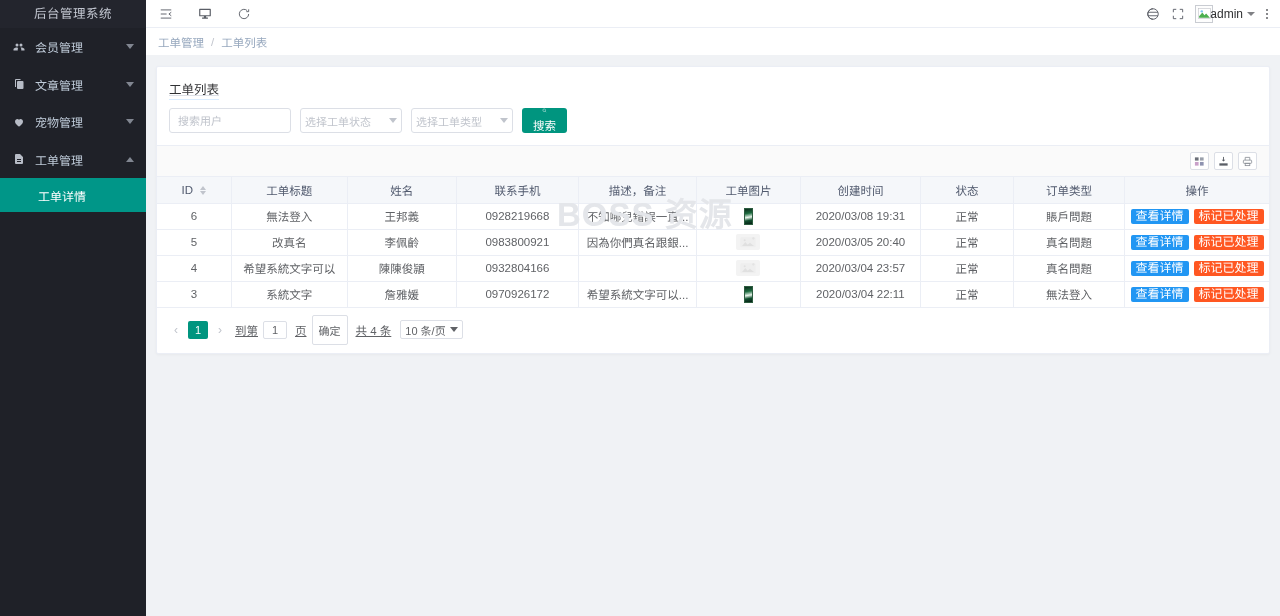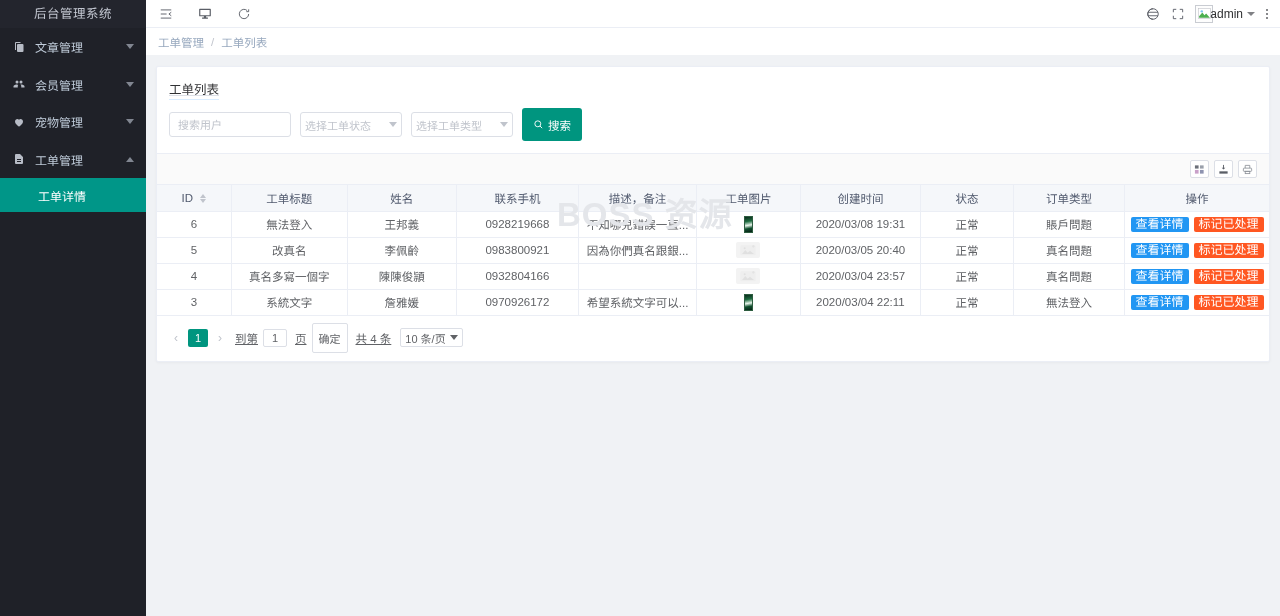--- a/index.html
+++ b/index.html
@@ -107,23 +107,23 @@
   .ipt::placeholder { color: #c0c4cc; }
   .sel {
     width: 102px; height: 25px; border: 1px solid #dcdfe6; border-radius: 3px;
     padding: 0 4px; font-size: 11px; color: #c0c4cc; background: #fff;
     display: flex; align-items: center; cursor: pointer; position: relative;
   }
   .sel .sel-caret { margin-left: auto; width: 0; height: 0;
     border-left: 4px solid transparent; border-right: 4px solid transparent;
     border-top: 5px solid #c0c4cc; }
   .btn-search {
-    height: 33px; background: #00957f; color: #fff; border: none; border-radius: 3px;
+    height: 25px; background: #00957f; color: #fff; border: none; border-radius: 3px;
     padding: 0 11px; font-size: 11.5px; cursor: pointer; display: flex;
-    align-items: center; gap: 4px; font-family: Liberation Sans, sans-serif;
+    align-items: center; gap: 4px; font-family: Liberation Sans, sans-serif; flex-direction: column;
   }
   .btn-search svg { width: 11px; height: 11px; fill: none; stroke: #fff; stroke-width: 2; }
 
   
   .table-tools {
     background: #fafafa; border-top: 1px solid #ebeef5; border-bottom: 1px solid #ebeef5;
     height: 32px; display: flex; align-items: center; justify-content: flex-end;
     padding-right: 12px; gap: 5px;
   }
   .tool-btn {
@@ -205,34 +205,34 @@
 <div class="app">
 
   <aside class="sidebar">
     <div class="sidebar-logo">后台管理系统</div>
     <nav class="menu">
 
 
       <div class="menu-item">
         <span class="mi-icon">
           <svg viewBox="0 0 24 24">
-              <path d="M15 2H6a2 2 0 00-2 2v14h2V4h9V2zm4 4h-9a2 2 0 00-2 2v12a2 2 0 002 2h9a2 2 0 002-2V8a2 2 0 00-2-2z"></path>
-            </svg>
-        </span>
-        <span class="mi-label">文章管理</span>
+              <path d="M16 11a3 3 0 10-3-3 3 3 0 003 3zm-8 0a3 3 0 10-3-3 3 3 0 003 3zm0 2c-2.3 0-7 1.2-7 3.5V19h8.5v-2.5c0-.9.4-1.7 1-2.4A12 12 0 008 13zm8 0c-.3 0-.7 0-1.1.1A4.3 4.3 0 0116.5 16V19H23v-2.5c0-2.3-4.7-3.5-7-3.5z"></path>
+            </svg>
+        </span>
+        <span class="mi-label">会员管理</span>
         <span class="caret down"></span>
       </div>
 
       <div class="menu-item">
         <span class="mi-icon">
           <svg viewBox="0 0 24 24">
-              <path d="M16 11a3 3 0 10-3-3 3 3 0 003 3zm-8 0a3 3 0 10-3-3 3 3 0 003 3zm0 2c-2.3 0-7 1.2-7 3.5V19h8.5v-2.5c0-.9.4-1.7 1-2.4A12 12 0 008 13zm8 0c-.3 0-.7 0-1.1.1A4.3 4.3 0 0116.5 16V19H23v-2.5c0-2.3-4.7-3.5-7-3.5z"></path>
-            </svg>
-        </span>
-        <span class="mi-label">会员管理</span>
+              <path d="M15 2H6a2 2 0 00-2 2v14h2V4h9V2zm4 4h-9a2 2 0 00-2 2v12a2 2 0 002 2h9a2 2 0 002-2V8a2 2 0 00-2-2z"></path>
+            </svg>
+        </span>
+        <span class="mi-label">文章管理</span>
         <span class="caret down"></span>
       </div>
 
       <div class="menu-item">
         <span class="mi-icon">
           <svg viewBox="0 0 24 24">
               <path d="M12 21s-8-5-8-10.2A4.8 4.8 0 0112 7.5 4.8 4.8 0 0120 10.8C20 16 12 21 12 21z"></path>
             </svg>
         </span>
         <span class="mi-label">宠物管理</span>
@@ -444,21 +444,21 @@
               <td>
                 <div class="btn-row">
                   <button class="btn-mini btn-view">查看详情</button>
                   <button class="btn-mini btn-done">标记已处理</button>
                 </div>
               </td>
             </tr>
 
             <tr>
               <td>4</td>
-              <td>真名多寫一個字</td>
+              <td>希望系統文字可以</td>
               <td>陳陳俊頴</td>
               <td>0932804166</td>
               <td></td>
               <td>
                 <span class="thumb-broken">
                   <svg viewBox="0 0 24 18" fill="#e2e2e2">
                     <rect x="0.5" y="2" width="23" height="15" rx="2" fill="#eeeeee"></rect>
                     <path d="M3 15l5-6 3.5 4.2L15 10l6 5H3z" fill="#e0e0e0"></path>
                     <circle cx="7" cy="6.5" r="1.5" fill="#e0e0e0"></circle>
                     <path d="M20 1.5v4M18 3.5h4" stroke="#e0e0e0" stroke-width="1"></path>

